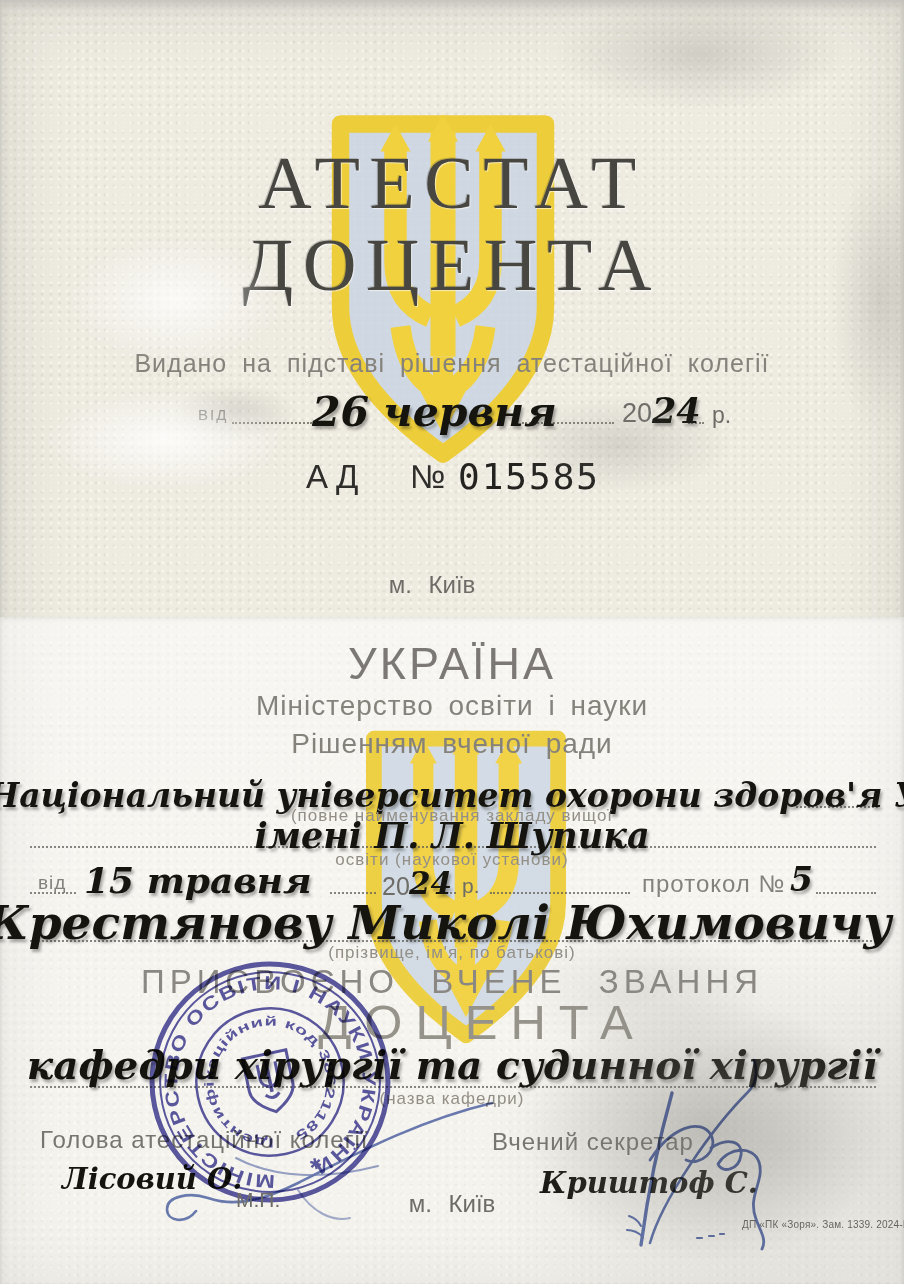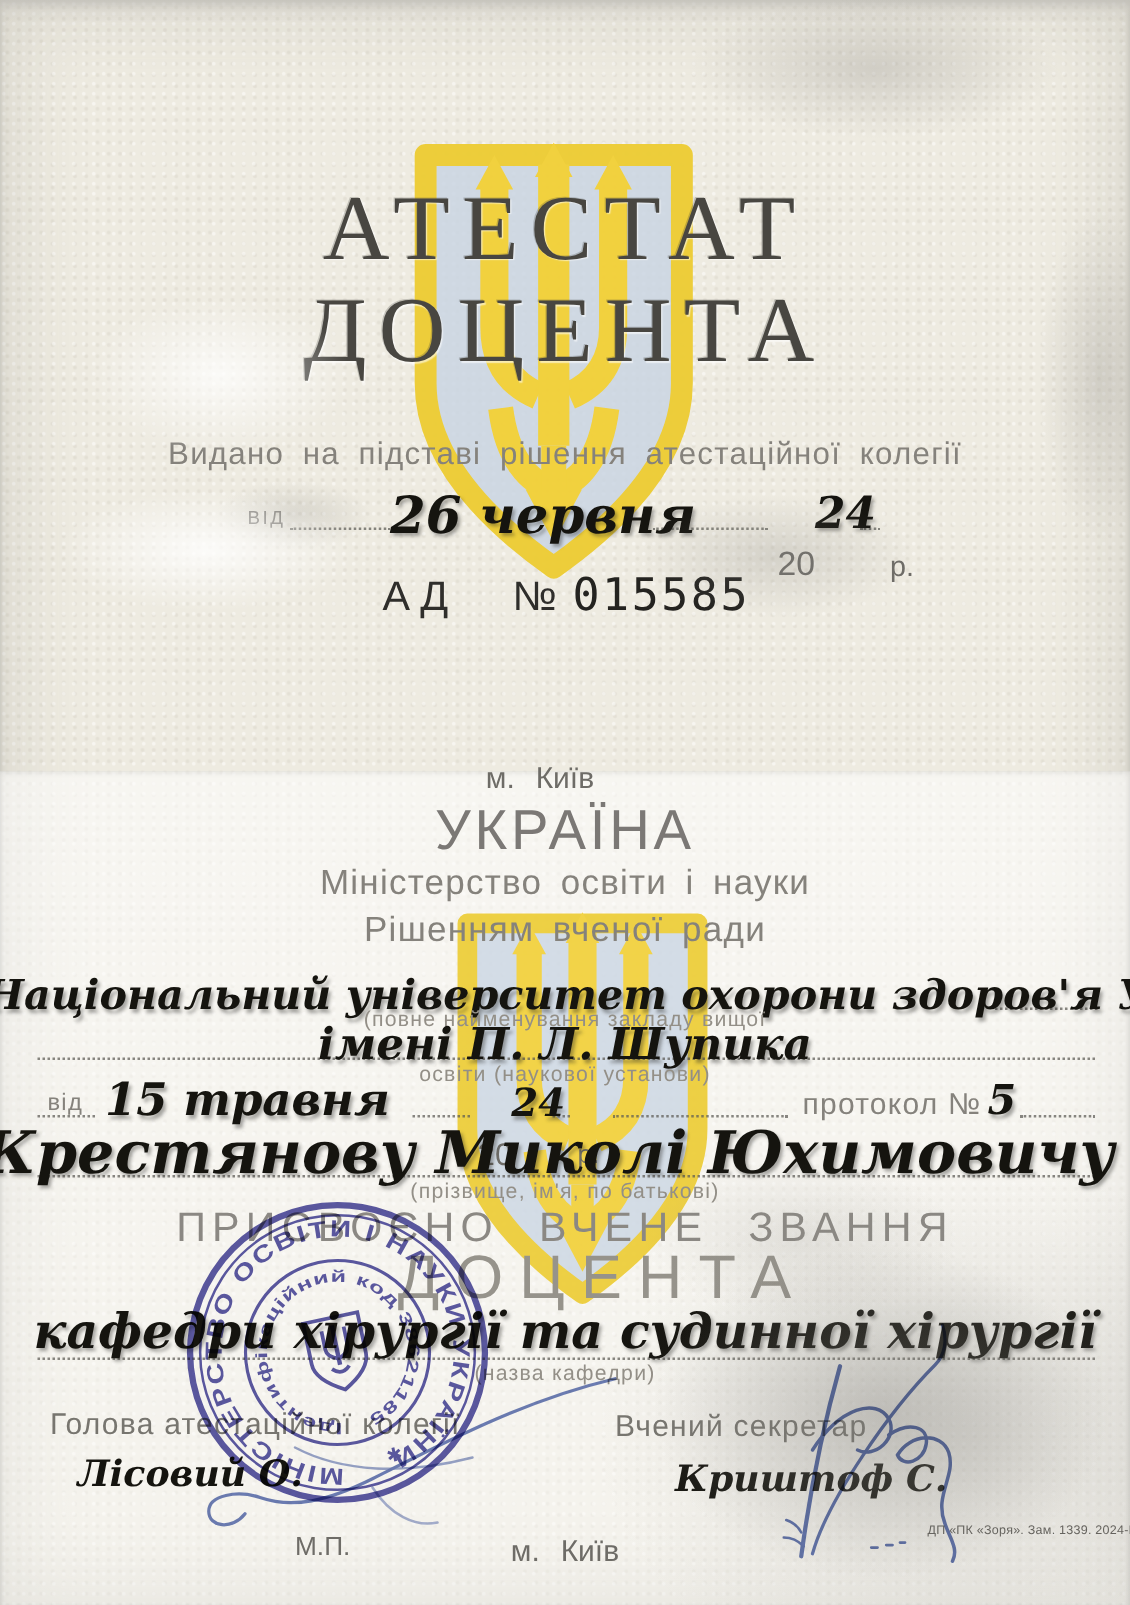--- a/index.html
+++ b/index.html
@@ -24,21 +24,21 @@
       radial-gradient(ellipse 210px 80px at 700px 55px, rgba(150,147,142,.32), transparent 70%),
       radial-gradient(ellipse 70px 190px at 880px 300px, rgba(150,147,142,.28), transparent 70%),
       radial-gradient(ellipse 160px 70px at 620px 445px, rgba(135,133,128,.25), transparent 70%),
       radial-gradient(ellipse 260px 190px at 705px 1130px, rgba(118,117,112,.34), transparent 70%),
       radial-gradient(ellipse 420px 300px at 780px 1150px, rgba(135,133,128,.22), transparent 72%),
       radial-gradient(ellipse 180px 90px at 640px 990px, rgba(140,138,132,.18), transparent 70%),
       linear-gradient(rgba(205,202,196,.5), transparent 18px);}
   .t{position:absolute;white-space:nowrap;z-index:20;}
   .c{left:0;width:904px;text-align:center;}
   .print{color:#85827c;letter-spacing:1px;}
-  .printd{color:#6e6c67;margin-top:38px;}
+  .printd{color:#6e6c67;}
   .title{font-family:"Liberation Serif",serif;color:#484641;letter-spacing:.13em;
          text-shadow:1px 1px 1px rgba(255,255,255,.6),-1px -1px 0 rgba(60,58,54,.25);}
   .hand{font-family:"DejaVu Serif",serif;font-style:italic;font-weight:bold;color:#15140f;}
   .emboss{text-shadow:2px 3px 3px rgba(35,35,32,.38);}
   .cap{color:#938f87;font-size:17px;letter-spacing:1px;}
   .dots{position:absolute;height:0;border-bottom:2px dotted rgba(92,90,85,.72);z-index:15;}
   .mono{font-family:"DejaVu Sans Mono",monospace;}
   svg.emblem{position:absolute;z-index:5;}
   svg.stamp{position:absolute;left:144px;top:956px;z-index:50;opacity:.84;mix-blend-mode:multiply;transform:rotate(-12deg);}
   svg.sigs{position:absolute;left:0;top:0;z-index:55;mix-blend-mode:multiply;pointer-events:none;}

